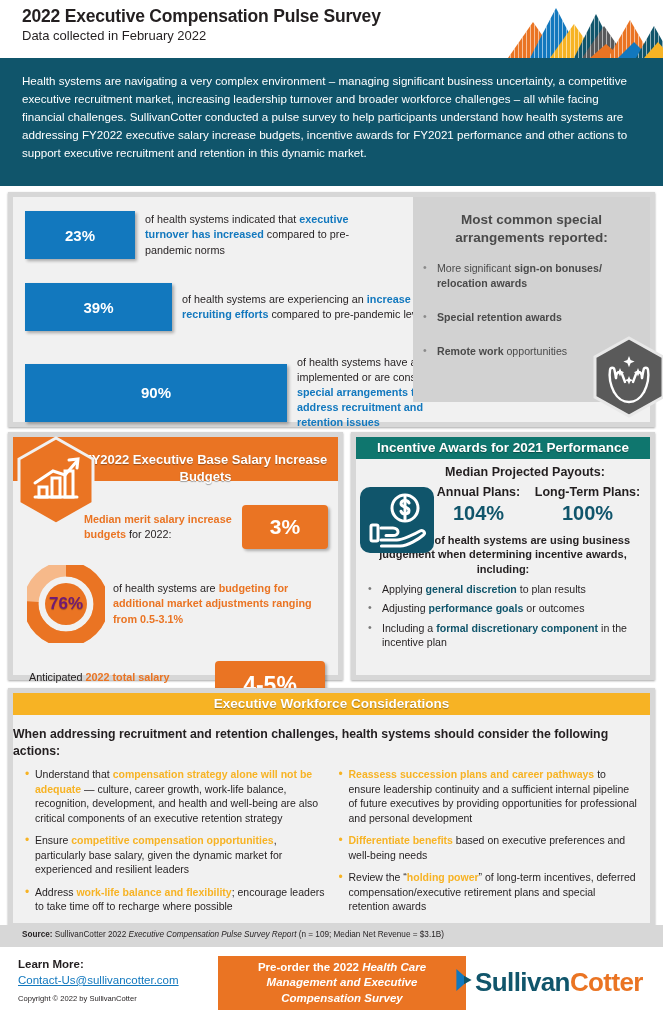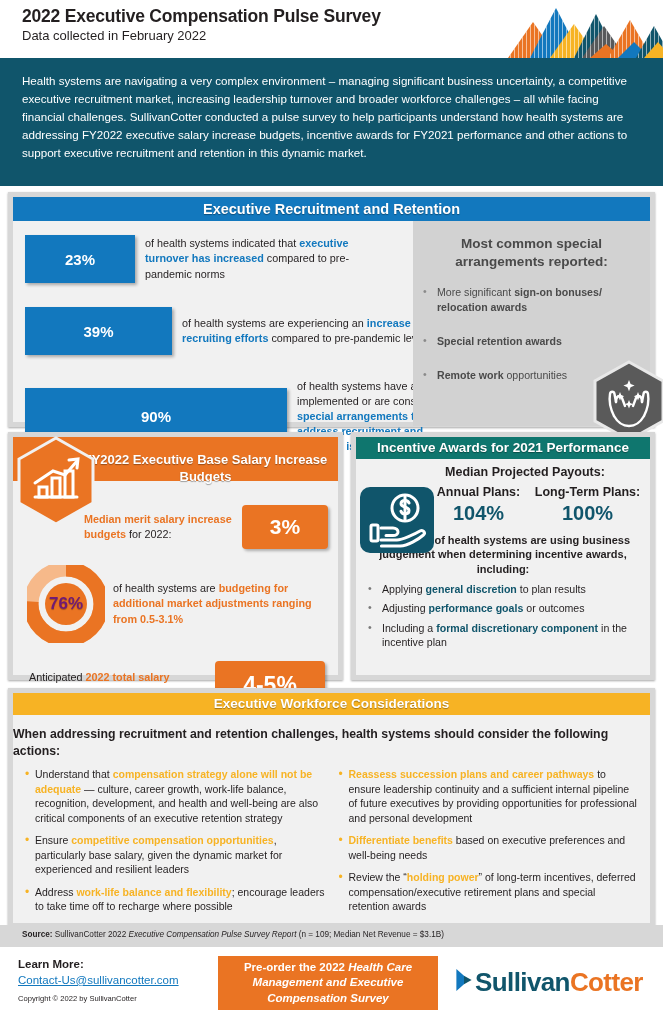--- a/index.html
+++ b/index.html
@@ -106,21 +106,21 @@
   
   .source { position:absolute; left:8px; top:930px; width:647px; font-size:8.2px; color:#231f20; padding-left:14px; }
   .grayband { position:absolute; left:0; top:925px; width:663px; height:22px; background:#d7d7d7; }
 
   
   .footer { position:absolute; left:0; top:952px; width:663px; height:72px; background:#fff; }
   .f-learn { position:absolute; left:18px; top:6px; font-size:11.5px; font-weight:bold; }
   .f-mail { position:absolute; left:18px; top:22px; font-size:11.5px; color:#1278be; text-decoration:underline; }
   .f-copy { position:absolute; left:18px; top:42px; font-size:7.6px; }
   .f-cta {
-    position:absolute; left:218px; top:4px; width:220px; height:54px; background:#ea7423;
+    position:absolute; left:218px; top:4px; width:248px; height:54px; background:#ea7423;
     color:#fff; font-size:11.5px; font-weight:bold; text-align:center; line-height:1.35;
     display:flex; align-items:center; justify-content:center; padding:0 8px;
   }
   .f-logo { position:absolute; right:10px; top:10px; width:200px; height:40px; display:flex; align-items:center; }
   .f-logo-txt { font-size:26px; font-weight:bold; letter-spacing:-0.6px; }
   .f-logo-txt .s { color:#10556b; }
   .f-logo-txt .c { color:#ea7423; }
 </style>
 </head>
 <body>
@@ -158,21 +158,20 @@
           <polygon points="166,58 180,42 194,58" fill="#f7b324"></polygon>
         </g>
       </svg>
     </div>
   </div>
 
   <div class="intro">Health systems are navigating a very complex environment – managing significant business uncertainty, a competitive executive recruitment market, increasing leadership turnover and broader workforce challenges – all while facing financial challenges. SullivanCotter conducted a pulse survey to help participants understand how health systems are addressing FY2022 executive salary increase budgets, incentive awards for FY2021 performance and other actions to support executive recruitment and retention in this dynamic market.</div>
 
   <div class="panel" id="sec-recruit">
     <div class="panel-inner">
-      <div class="band">Executive Recruitment and Retention</div>
       <div class="rec-body">
         <div class="rec-left">
           <div id="stats-host">
               <div class="statrow" style="position: absolute; top: 14px;">
                 <div class="statbar" style="width: 110px; height: 48px;">23%</div>
                 <div class="stattext" style="width: 250px;"><span>of health systems indicated that </span><span class="hl-blue">executive turnover has increased</span><span> compared to pre-pandemic norms</span></div>
               </div>
               <div class="statrow" style="position: absolute; top: 86px;">
                 <div class="statbar" style="width: 147px; height: 48px;">39%</div>
                 <div class="stattext" style="width: 250px;"><span>of health systems are experiencing an </span><span class="hl-blue">increase in recruiting efforts</span><span> compared to pre-pandemic levels</span></div>

